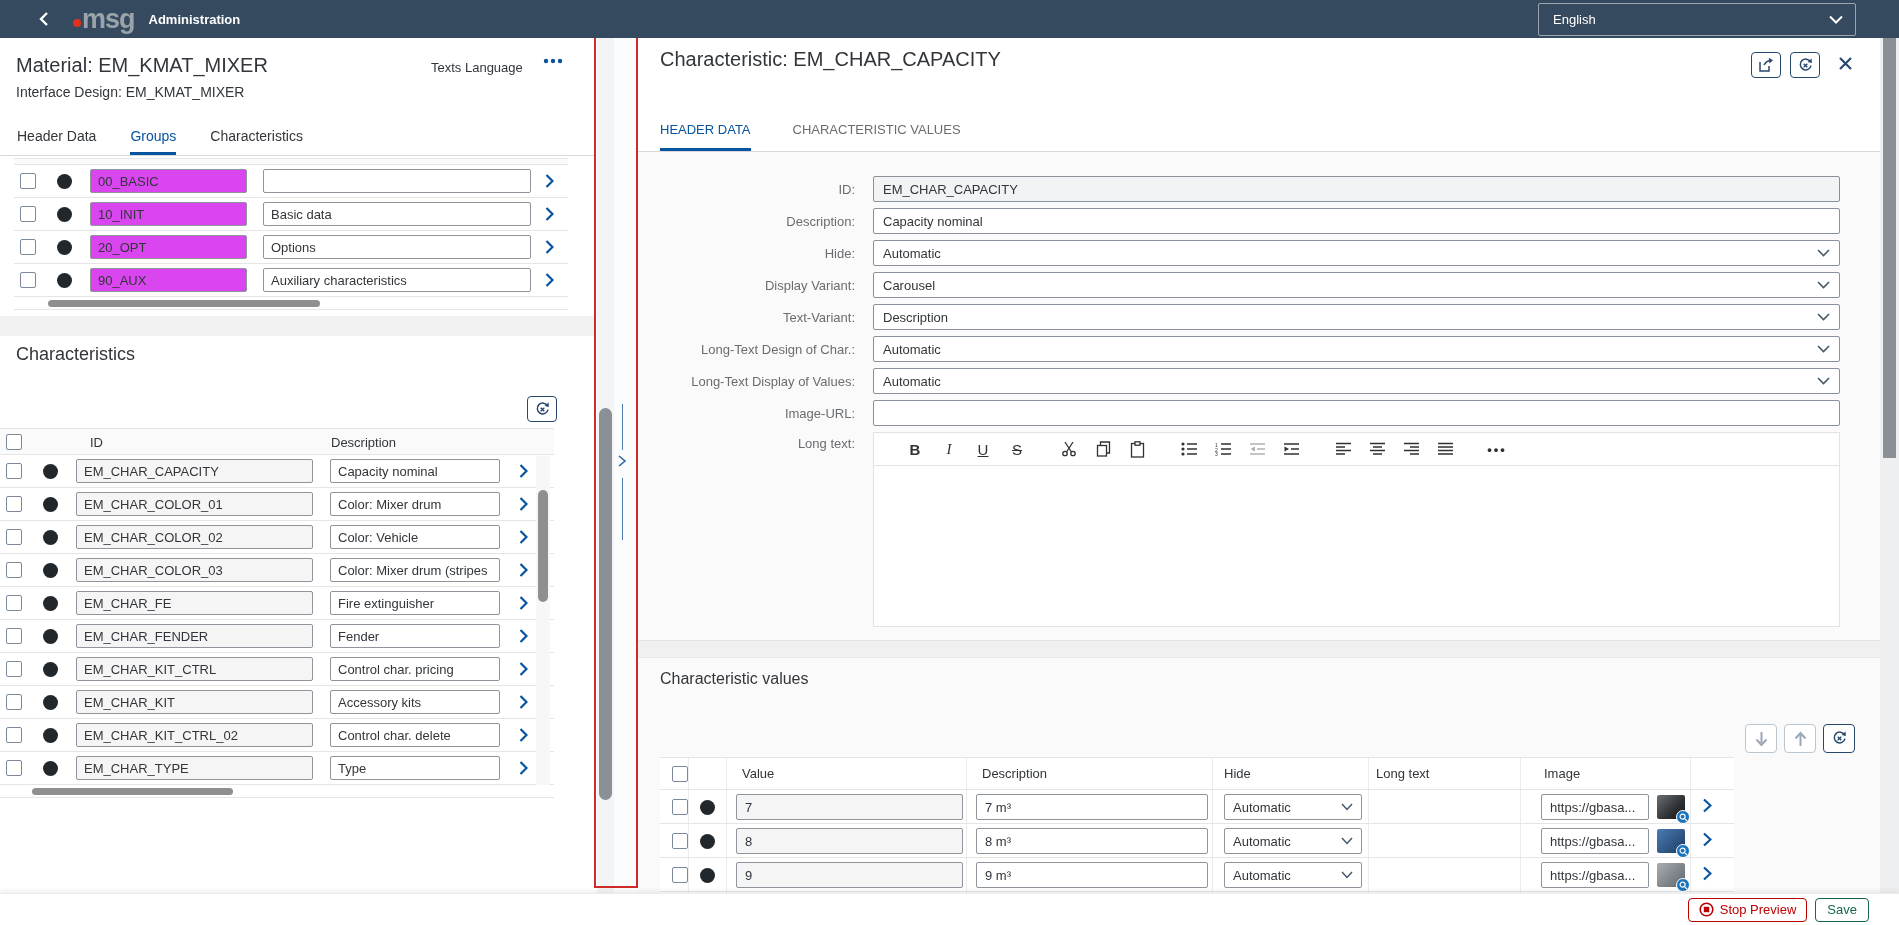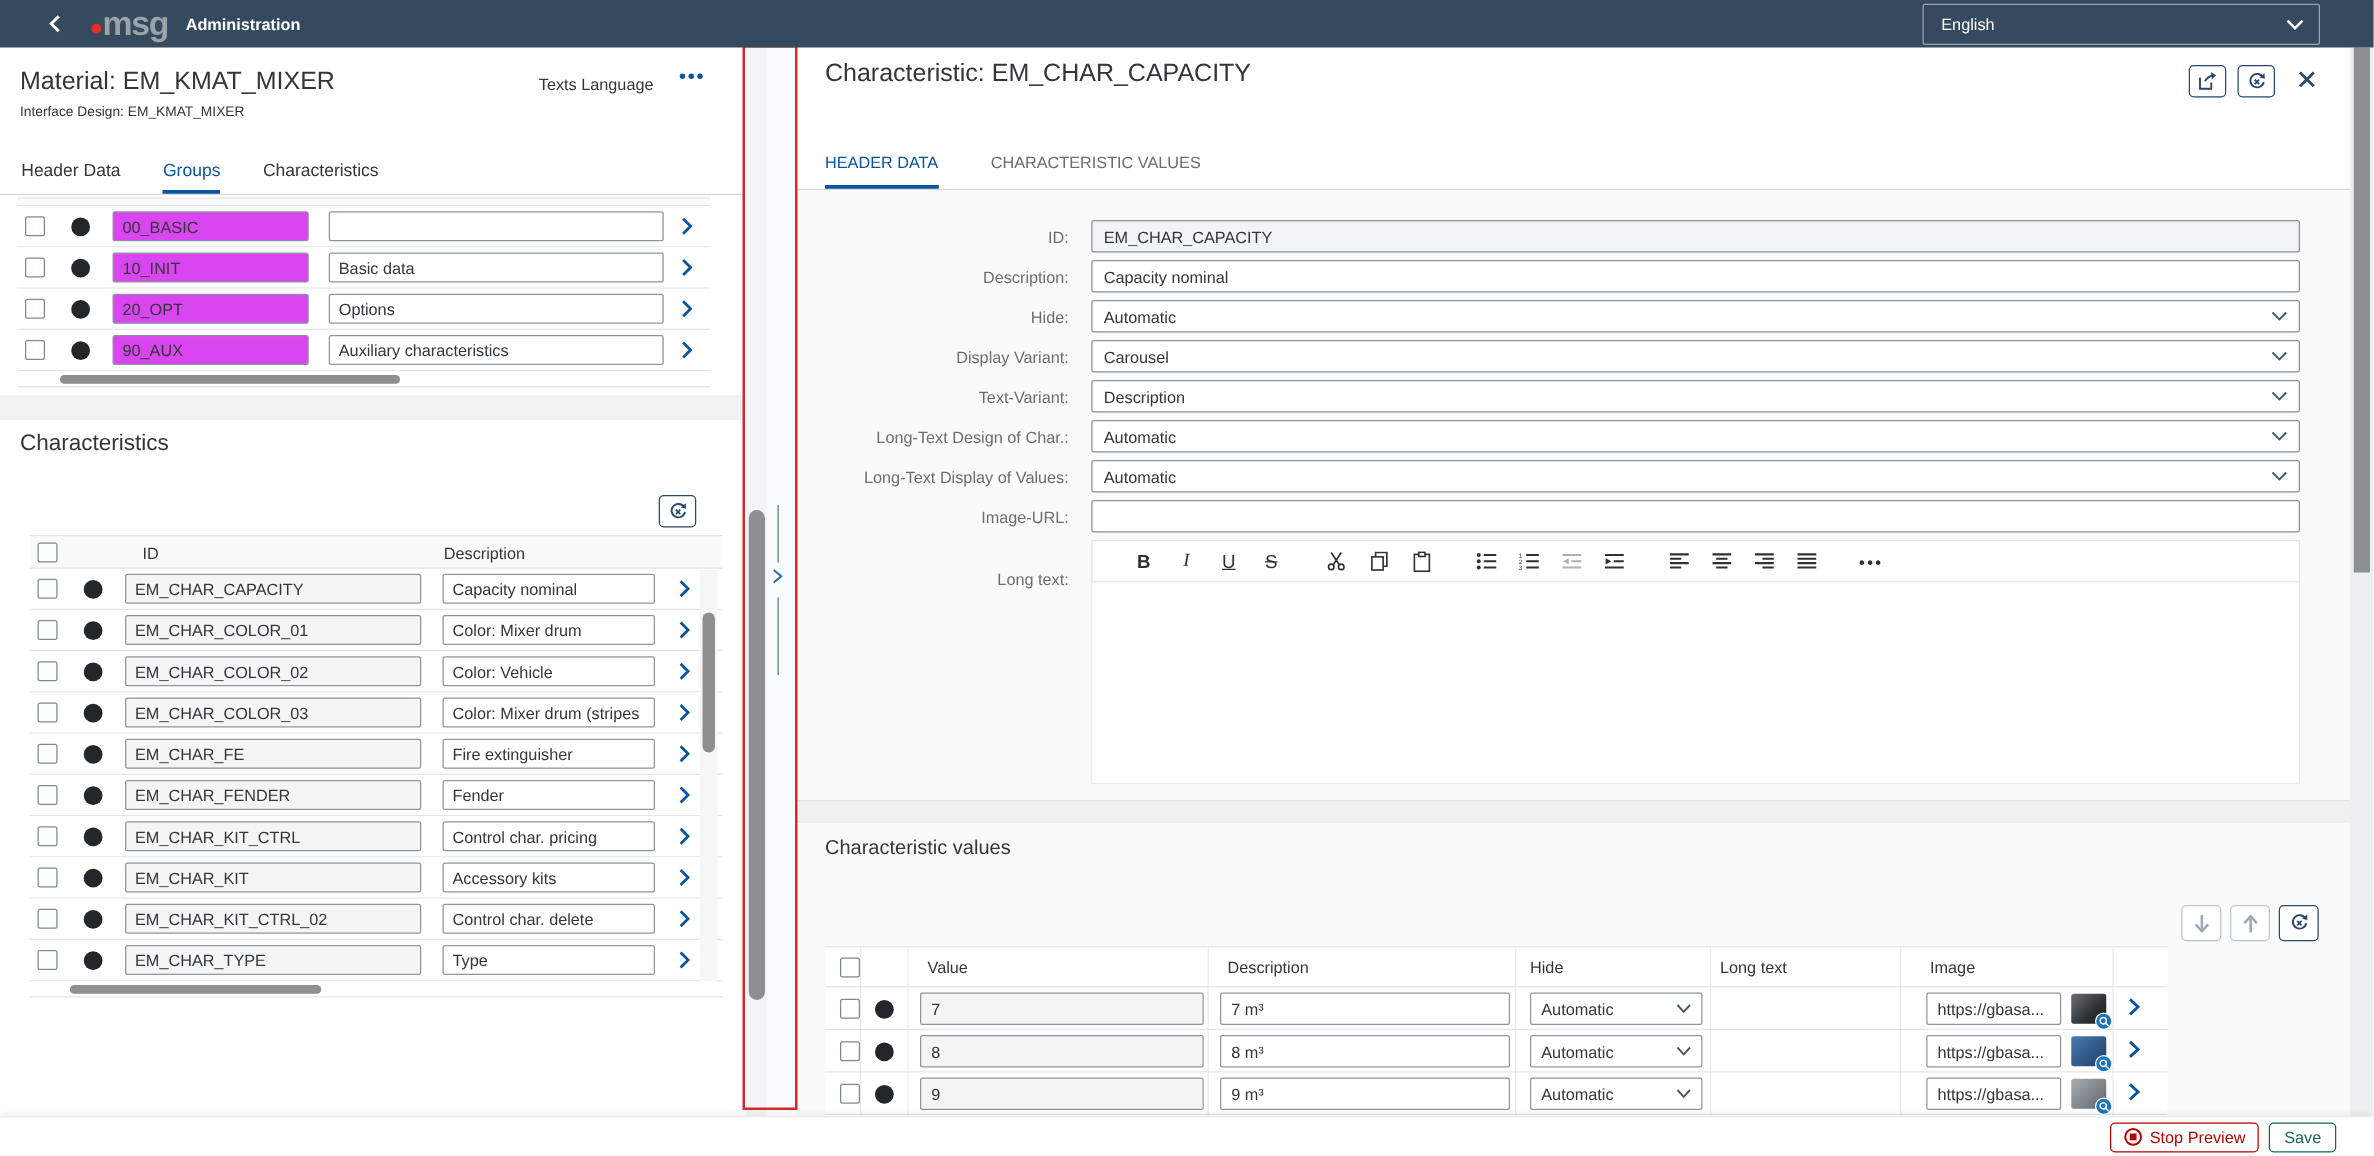--- a/index.html
+++ b/index.html
@@ -14,21 +14,21 @@
   .logo-dot { width:8px; height:8px; border-radius:50%; background:#e0301e; margin:0 1px 4px 0; }
   .logo-text { color:#9aa2aa; font-size:27px; font-weight:bold; line-height:24px; letter-spacing:-1px; }
   .app-title { color:#fff; font-size:13px; font-weight:700; margin-left:14px; }
   .lang-select { position:absolute; right:43px; top:3px; width:318px; height:33px; border:1px solid rgba(255,255,255,.5); border-radius:2px; display:flex; align-items:center; justify-content:space-between; padding:0 12px 0 14px; color:#fff; font-size:13px; cursor:pointer; }
 
   
   .left-panel { position:absolute; left:0; top:38px; width:596px; height:855px; background:#fff; }
   .material-title { position:absolute; left:16px; top:16px; font-size:20px; font-weight:400; color:#32363a; }
   .texts-language { position:absolute; left:431px; top:22px; font-size:13px; color:#32363a; }
   .overflow-btn { position:absolute; left:543px; top:20px; color:#0854a0; cursor:pointer; }
-  .material-subtitle { position:absolute; left:16px; top:46px; font-size:11px; color:#32363a; }
+  .material-subtitle { position:absolute; left:16px; top:46px; font-size:14px; color:#32363a; }
   .lp-tabs { position:absolute; left:0; top:82px; width:100%; height:36px; border-bottom:1px solid #d9d9d9; display:flex; gap:34px; padding-left:17px; font-size:14px; }
   .lp-tab { display:flex; align-items:center; border-bottom:3px solid transparent; color:#32363a; cursor:pointer; }
   .lp-tab.active { color:#0854a0; border-bottom-color:#0854a0; }
 
   .groups-table { position:absolute; left:14px; top:120px; width:554px; }
   .thead-strip { height:7px; background:#fafafa; border-top:1px solid #e5e5e5; border-bottom:1px solid #e5e5e5; }
   .trow { height:33px; display:flex; align-items:center; border-bottom:1px solid #e5e5e5; background:#fff; }
   .cb { appearance:none; width:16px; height:16px; border:1.5px solid #7a8a9c; border-radius:2px; background:#fff; margin-left:6px; flex:none; cursor:pointer; }
   .dot { width:15px; height:15px; border-radius:50%; background:#22272c; margin-left:21px; flex:none; }
   .cell-input { height:24px; border:1px solid #8e959c; border-radius:2px; font-size:13px; color:#32363a; padding:0 7px; font-family:inherit; }
@@ -37,21 +37,21 @@
   .row-chev { margin-left:auto; margin-right:14px; cursor:pointer; }
   .hscroll { position:relative; height:13px; border-bottom:1px solid #e5e5e5; background:#fff; }
   .hthumb { position:absolute; top:3px; height:7px; background:#8f8f8f; border-radius:4px; cursor:pointer; }
   .groups-table .hthumb { left:34px; width:272px; }
 
   .section-gap { position:absolute; left:0; top:278px; width:596px; height:20px; background:#f2f2f2; }
   .char-title { position:absolute; left:16px; top:306px; font-size:18px; font-weight:400; color:#32363a; }
   .icon-btn { width:30px; height:26px; border:1px solid #29486d; border-radius:4px; background:#fff; display:flex; align-items:center; justify-content:center; cursor:pointer; }
   .char-reset-btn { position:absolute; left:527px; top:358px; }
 
-  .char-table { position:absolute; left:24px; top:390px; width:554px; }
+  .char-table { position:absolute; left:0; top:390px; width:554px; }
   .char-head { position:relative; height:27px; background:#fafafa; border-top:1px solid #e5e5e5; border-bottom:1px solid #e5e5e5; font-size:13px; color:#32363a; }
   .char-head .h-id { position:absolute; left:90px; top:6px; }
   .char-head .h-desc { position:absolute; left:331px; top:6px; }
   .c-id { margin-left:18px; width:237px; background:#f5f5f6; }
   .c-desc { margin-left:17px; width:170px; background:#fff; white-space:nowrap; overflow:hidden; }
   .char-table .row-chev { margin-right:26px; }
   .char-table .hthumb { left:32px; width:201px; }
   .char-vscroll { position:absolute; right:4px; top:28px; width:14px; height:329px; background:#f7f7f7; }
   .char-vthumb { position:absolute; left:2px; top:34px; width:10px; height:112px; background:#8f8f8f; border-radius:5px; cursor:pointer; }
 
@@ -76,21 +76,21 @@
   .rp-tab.active { color:#0854a0; border-bottom-color:#0854a0; }
 
   .rp-form { position:absolute; left:0; top:114px; right:0; padding:24px 0 0 0; }
   .form-row { display:flex; align-items:center; margin-bottom:6px; }
   .f-label { width:218px; text-align:right; font-size:13px; color:#6a6d70; flex:none; }
   .f-ctl { margin-left:18px; }
   .fi-input { width:967px; height:26px; border:1px solid #89919a; border-radius:2px; background:#fff; font-size:13px; color:#32363a; padding:0 9px; font-family:inherit; }
   .fi-input.readonly { background:#f2f3f4; }
   .fi-select { width:967px; height:26px; border:1px solid #89919a; border-radius:2px; background:#fff; font-size:13px; color:#32363a; padding:0 9px; display:flex; align-items:center; justify-content:space-between; cursor:pointer; }
   .form-row.lt { align-items:flex-start; }
-  .form-row.lt .f-label { margin-top:24px; }
+  .form-row.lt .f-label { margin-top:4px; }
   .rte { width:967px; border:1px solid #e3e3e3; background:#fff; }
   .rte-toolbar { height:33px; border-bottom:1px solid #e3e3e3; display:flex; align-items:center; padding-left:24px; }
   .rte-btn { width:34px; height:26px; display:flex; align-items:center; justify-content:center; color:#2f3133; font-size:15px; cursor:pointer; flex:none; }
   .rte-b { font-weight:bold; } .rte-i { font-style:italic; font-family:"Liberation Serif",serif; }
   .rte-u { text-decoration:underline; } .rte-s { text-decoration:line-through; }
   .rte-gap { width:18px; flex:none; }
   .rte-more { letter-spacing:2px; font-weight:bold; font-size:13px; }
   .rte-content { height:160px; background:#fff; cursor:text; }
 
   .rp-divider { position:absolute; left:0; top:602px; right:0; height:18px; background:#f0f0f0; border-top:1px solid #e3e3e3; border-bottom:1px solid #e9e9e9; }

